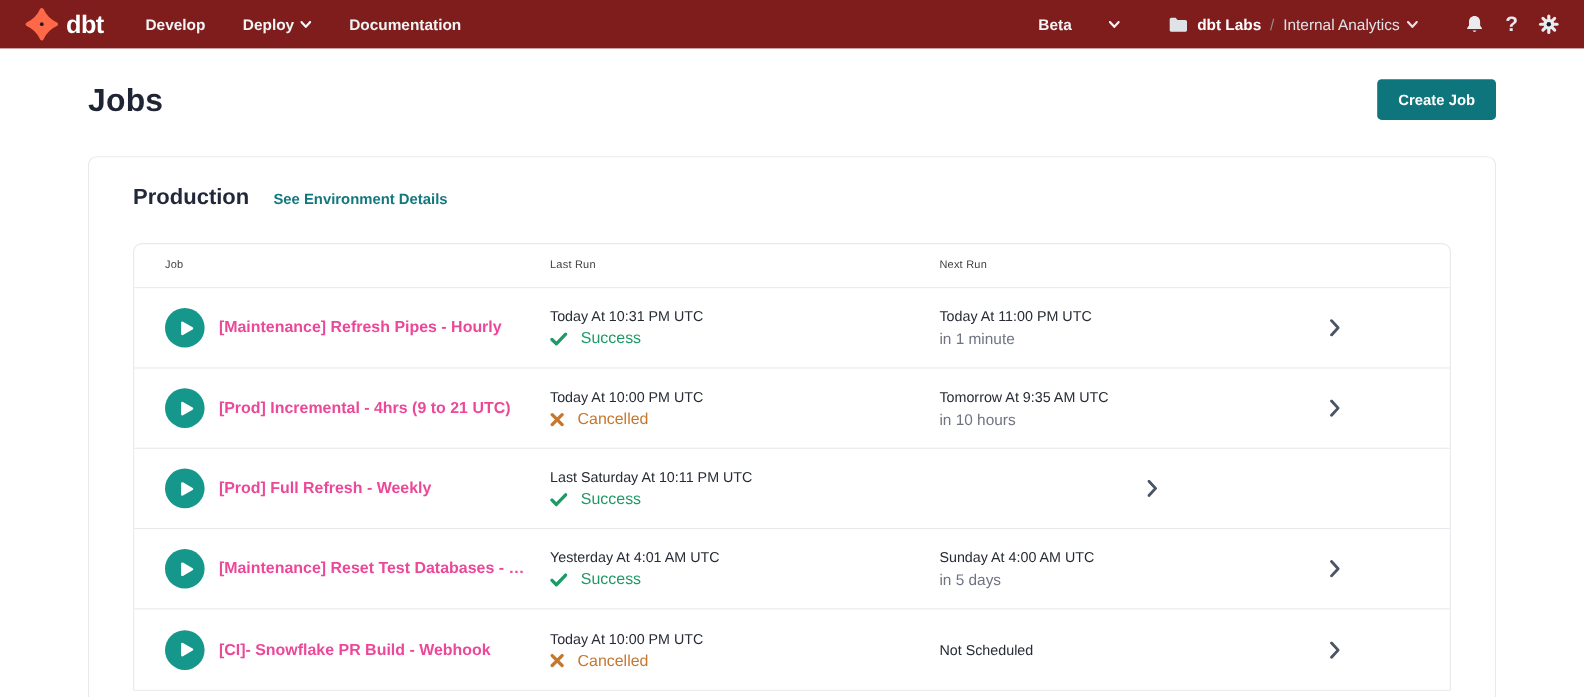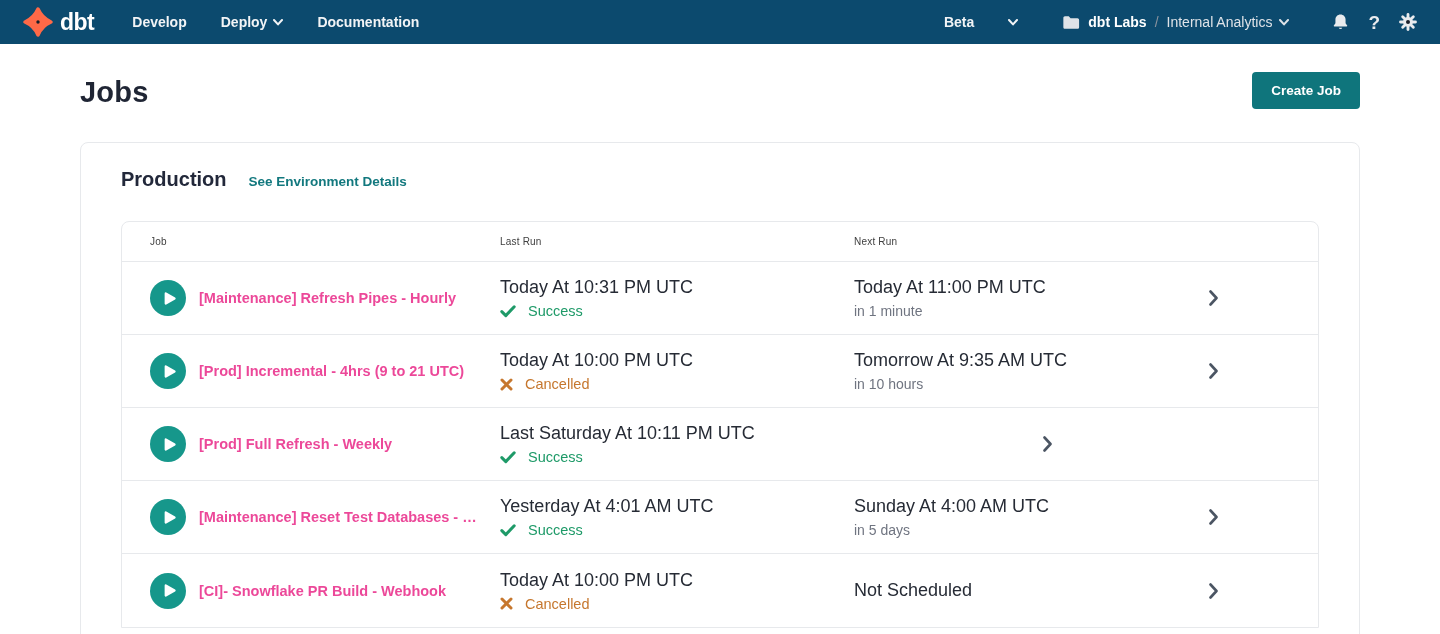--- a/index.html
+++ b/index.html
@@ -1,20 +1,20 @@
 <!DOCTYPE html>
 <html style="--accent: #0f757c; --play: #16978b; --success: #1e9a68; --cancelled: #c6772e;"><head>
 <meta charset="utf-8">
 <style>
   * { margin:0; padding:0; box-sizing:border-box; }
   html,body { width:1440px; height:634px; overflow:hidden; background:#ffffff;
     font-family:"Liberation Sans", sans-serif; }
 
   
-  .navbar { height:44px; background:#0c4a6e; display:flex; align-items:center;
+  .navbar { height:44px; background:#7f1d1d; display:flex; align-items:center;
     padding:0 22px; color:#f2f4f6; }
   .logo { display:flex; align-items:center; gap:6px; margin-right:38px; cursor:pointer; }
   .logo-text { color:#ffffff; font-size:23px; font-weight:700; letter-spacing:-0.5px; }
   .nav-items { display:flex; align-items:center; gap:34px; }
   .nav-item { font-size:14px; font-weight:700; color:#f2f4f6; display:flex;
     align-items:center; gap:6px; cursor:pointer; }
   .nav-right { margin-left:auto; display:flex; align-items:center; gap:18px; }
   .chev-down { width:10px; height:7px; }
   .crumb { display:flex; align-items:center; gap:8px; }
   .crumb-account { font-size:14px; font-weight:700; color:#ffffff; }
@@ -45,21 +45,21 @@
   .th { font-size:10px; color:#404040; letter-spacing:0.2px; }
   .th:first-child { padding-left:28px; }
   .trow { height:73px; border-bottom:1px solid #e7e9ec; }
   .trow:last-child { border-bottom:none; }
   .job-cell { display:flex; align-items:center; gap:13px; padding-left:28px; }
   .play-btn { width:36px; height:36px; border-radius:50%; background:var(--play,#16978b);
     display:flex; align-items:center; justify-content:center; flex:0 0 36px; cursor:pointer; }
   .job-name { font-size:14.5px; font-weight:700; color:#ec4899; white-space:nowrap;
     overflow:hidden; text-overflow:ellipsis; padding-right:20px; }
   .runtime-cell { display:flex; flex-direction:column; gap:5px; }
-  .run-time { font-size:18px; color:#262b35; }
+  .run-time { font-size:13px; color:#262b35; }
   .status { display:flex; align-items:center; gap:12px; font-size:14.5px; font-weight:400; }
   .status.success { color:var(--success,#1e9a68); }
   .status.cancelled { color:var(--cancelled,#c6772e); }
   .rel-time { font-size:14px; color:#6f7480; }
   .chev-cell { display:flex; justify-content:flex-end; padding-right:100px; cursor:pointer; }
 </style>
 </head>
 <body>
 
 <div class="navbar">

